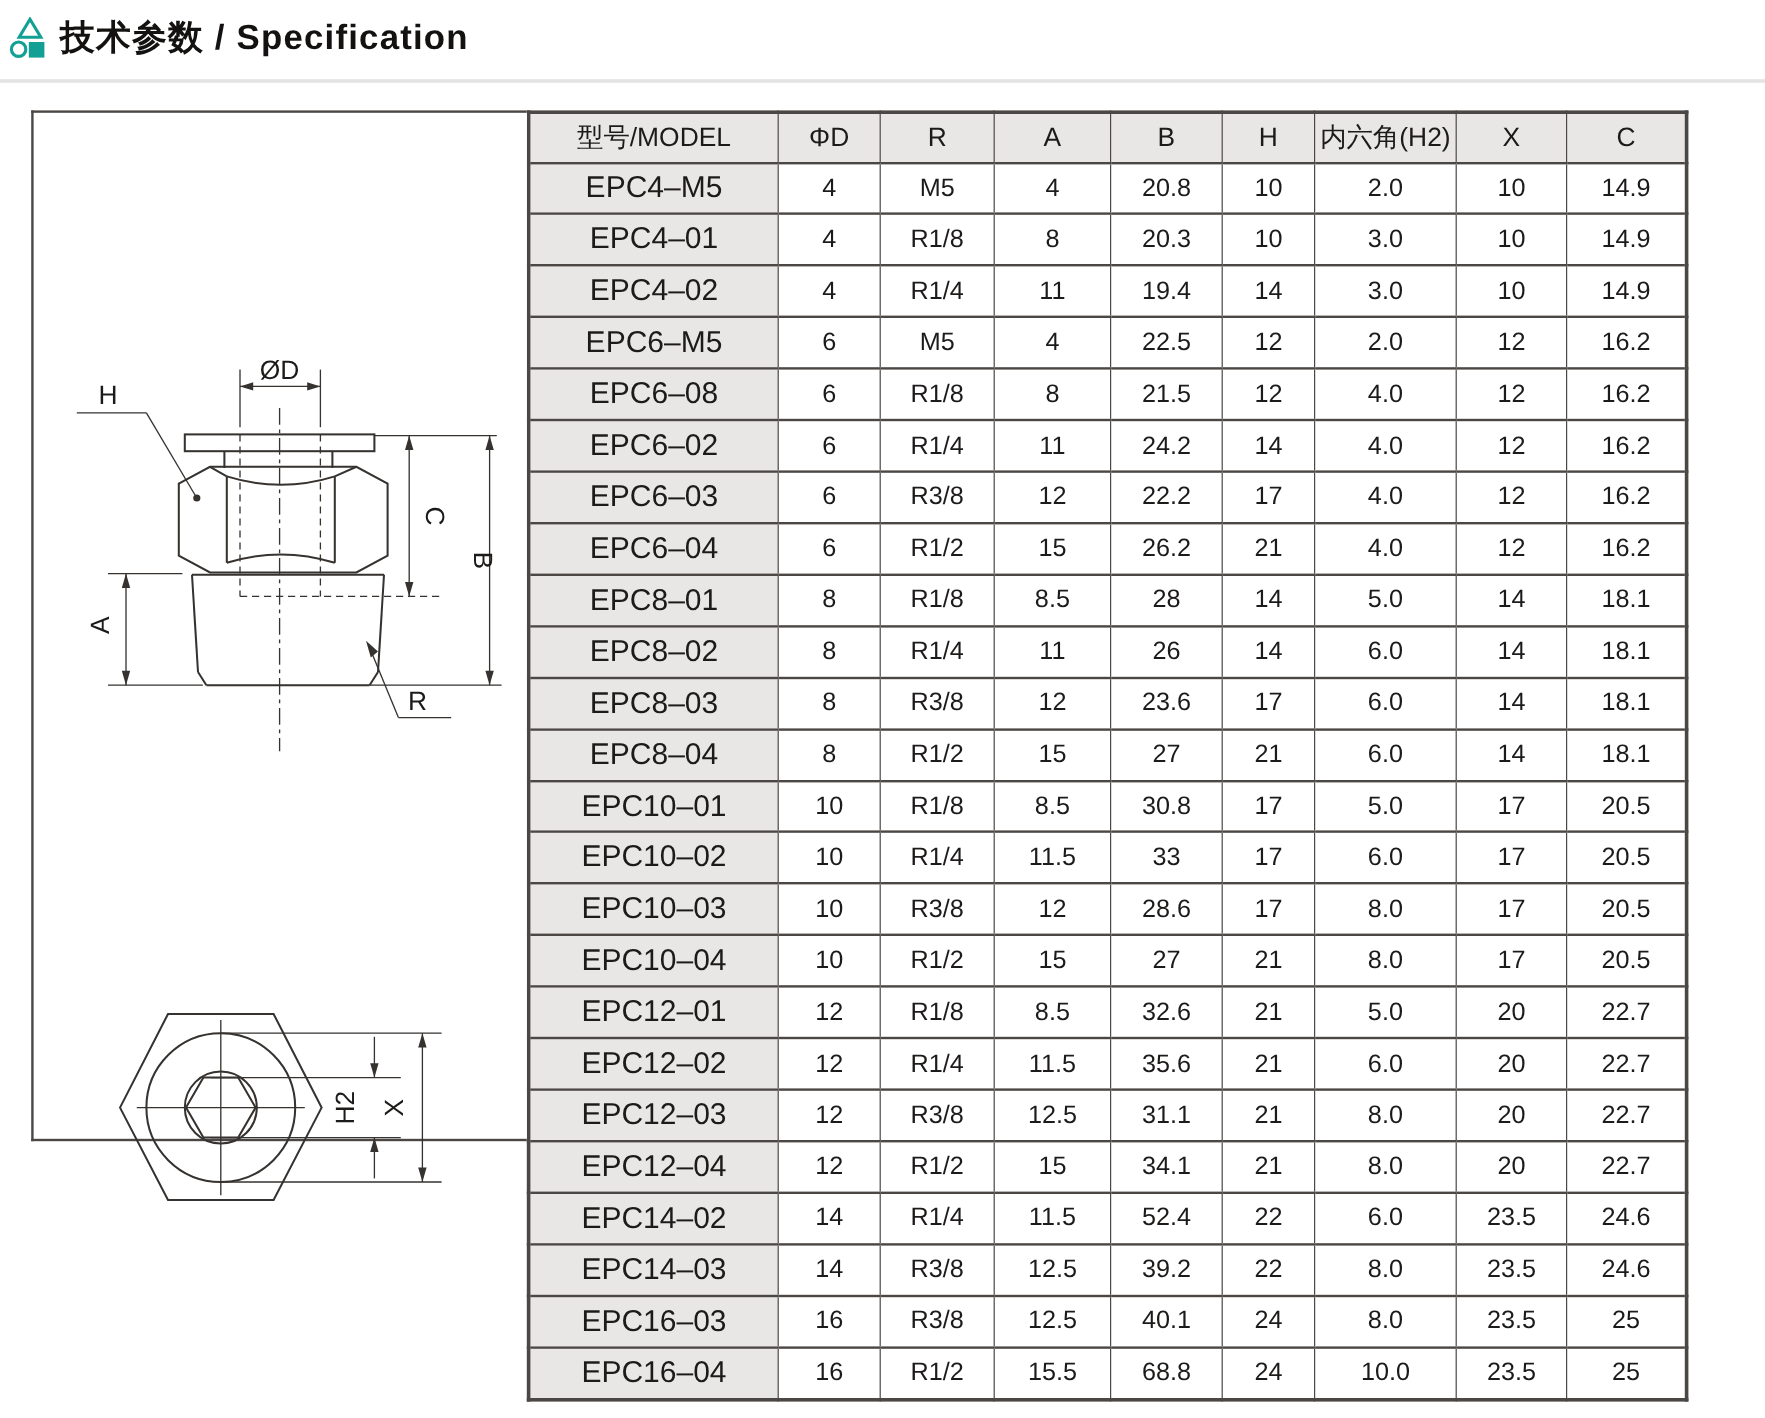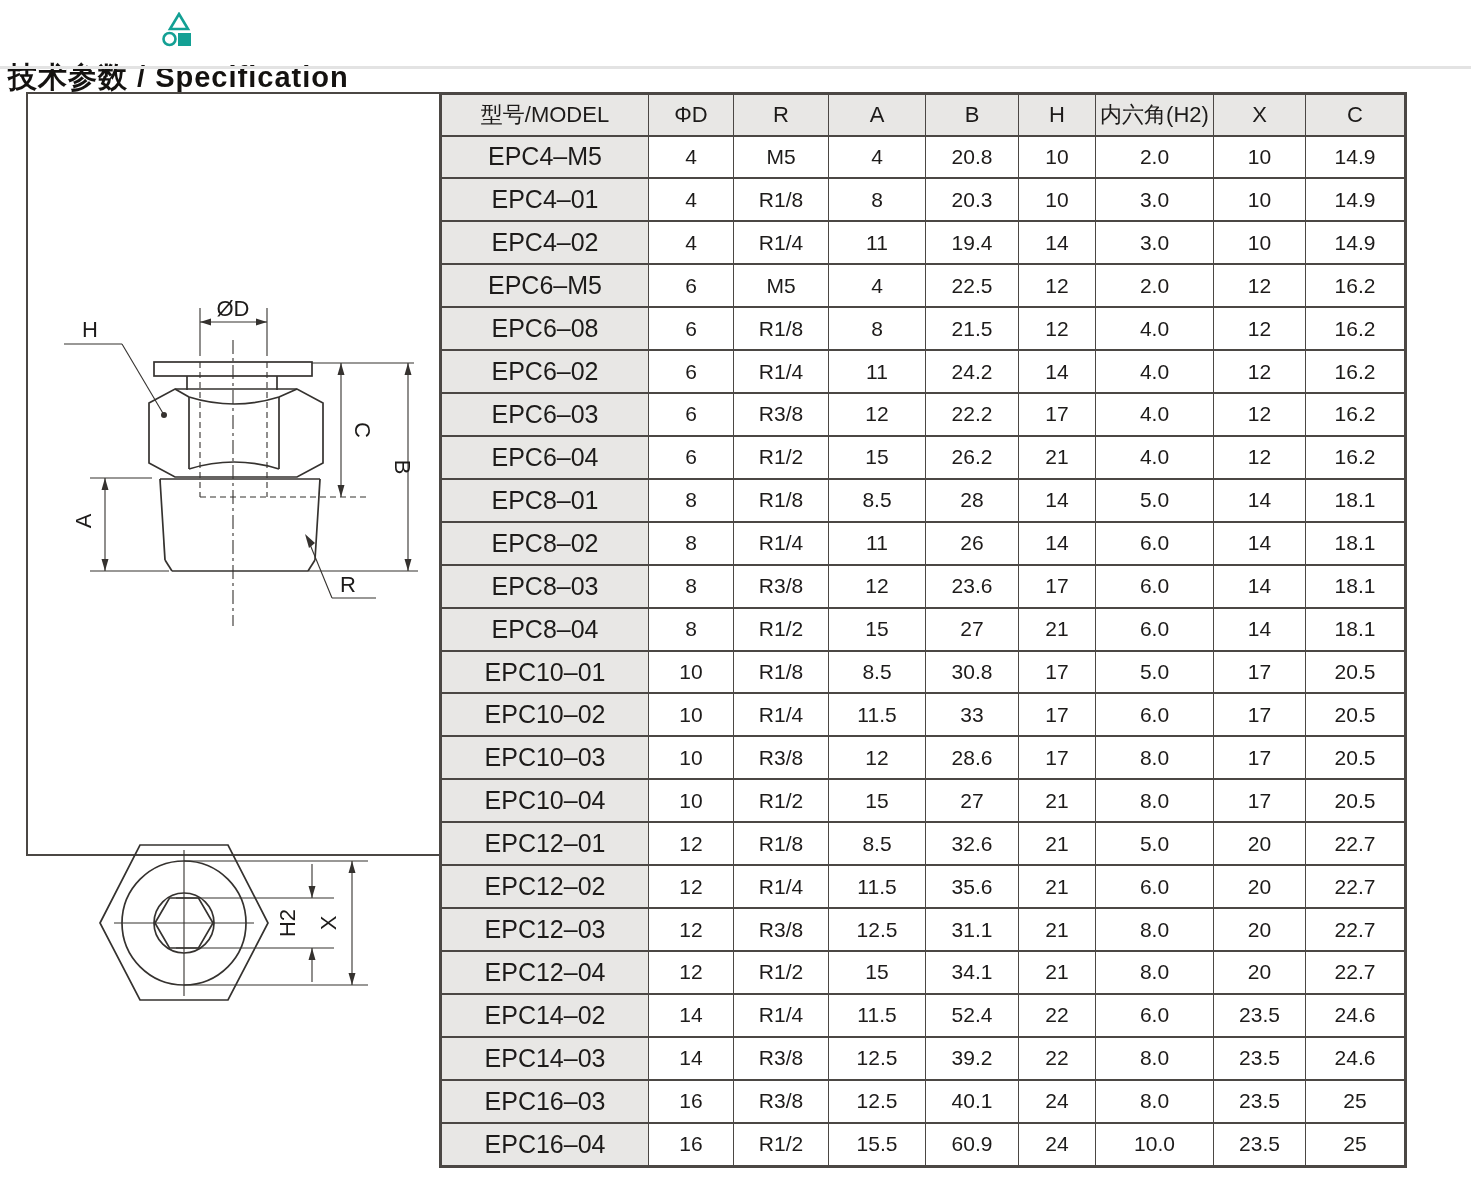--- a/index.html
+++ b/index.html
@@ -1,28 +1,28 @@
 <!DOCTYPE html>
 <html><head>
 <meta charset="utf-8">
 <style>
   html,body{margin:0;padding:0;background:#ffffff;}
   .page{
     position:relative;width:1471px;height:1182px;background:#ffffff;
     font-family:"Liberation Sans", sans-serif;color:#1d1b1a;overflow:hidden;
   }
   
-  .hdr{position:absolute;left:8px;top:12px;display:flex;align-items:center;gap:10px;flex-direction:column;}
+  .hdr{position:absolute;left:8px;top:12px;display:flex;align-items:center;gap:10px;}
   .hdr-icon{width:32px;height:36px;flex:0 0 auto;}
   .hdr-title{font-size:29px;font-weight:bold;letter-spacing:1px;color:#141210;margin:0;}
   .divider{position:absolute;left:0;top:66px;width:1471px;height:3px;background:#e3e3e3;}
   
   .content{position:absolute;left:26px;top:92px;display:flex;}
   .drawing-panel{
-    box-sizing:border-box;width:413px;height:764px;background:#ffffff;
+    box-sizing:border-box;width:413px;height:859px;background:#ffffff;
     border:2.5px solid #4b4744;border-right:none;position:relative;
   }
   .drawing-panel svg{position:absolute;left:0;top:0;}
   
   table.spec{
     border-collapse:collapse;table-layout:fixed;width:965px;height:1076px;
     border:3px solid #4b4744;background:#ffffff;
   }
   table.spec th, table.spec td{
     border:1.5px solid #4b4744;border-top-width:2.5px;border-bottom-width:2.5px;
@@ -431,21 +431,21 @@
             <td>24</td>
             <td>8.0</td>
             <td>23.5</td>
             <td>25</td>
           </tr>
           <tr>
             <td class="model-col">EPC16–04</td>
             <td>16</td>
             <td>R1/2</td>
             <td>15.5</td>
-            <td>60.9</td>
+            <td>68.8</td>
             <td>24</td>
             <td>10.0</td>
             <td>23.5</td>
             <td>25</td>
           </tr>
         </tbody>
     </table>
 
   </div>
 </div>

